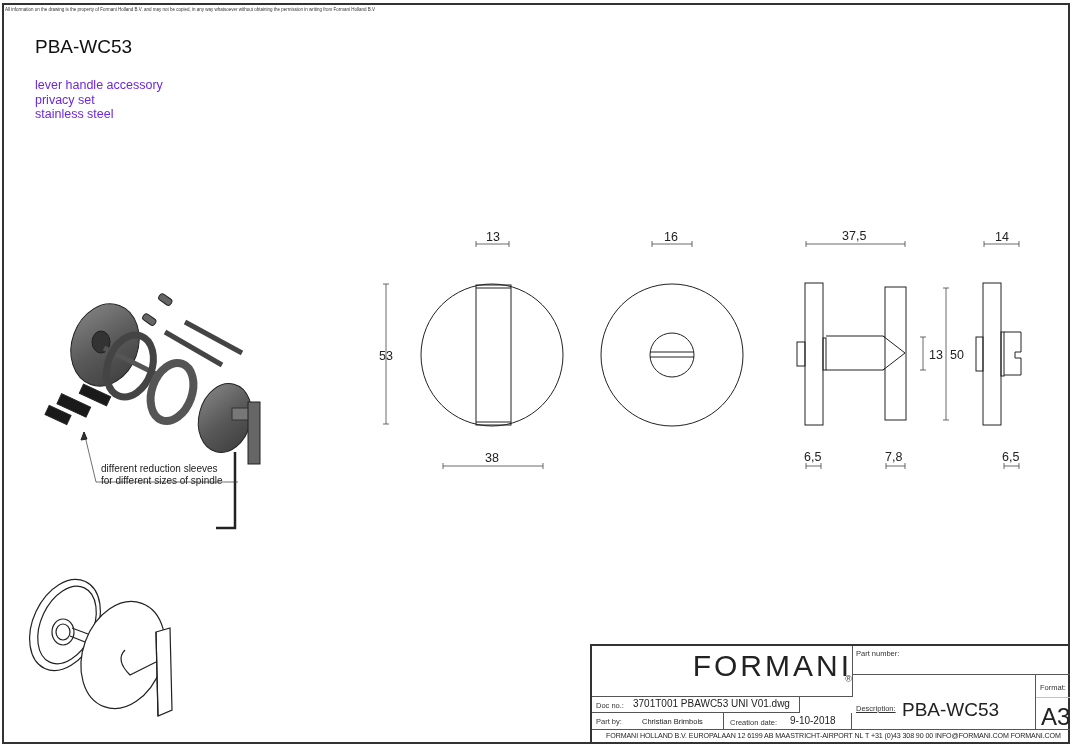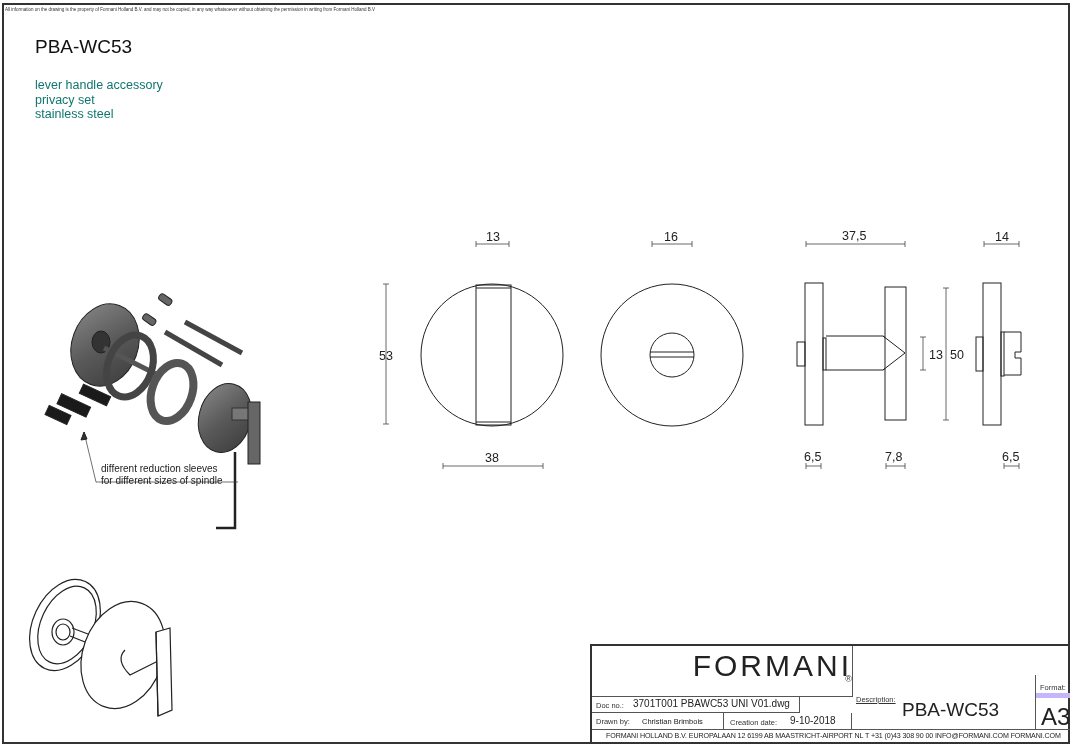--- a/index.html
+++ b/index.html
@@ -2,21 +2,21 @@
 <html><head>
 <meta charset="utf-8">
 <style>
   html, body { margin:0; padding:0; background:#ffffff; }
   body { width:1070px; height:745px; position:relative; overflow:hidden;
          font-family:"Liberation Sans", sans-serif; color:#111; }
   .frame { position:absolute; left:2px; top:3px; width:1064px; height:737px;
            border:2px solid #333; box-sizing:content-box; }
   .notice { position:absolute; left:5px; top:7px; font-size:4.5px; color:#333; white-space:nowrap; }
   .title { position:absolute; left:35px; top:36px; font-size:19px; color:#111; }
-  .desc { position:absolute; left:35px; top:78px; font-size:12.5px; line-height:14.5px; color:#0f766e; }
+  .desc { position:absolute; left:35px; top:78px; font-size:12.5px; line-height:14.5px; color:#6d28d9; }
   .desc div { white-space:nowrap; }
   svg.draw { position:absolute; left:0; top:0; }
   .dim { font-size:12.5px; fill:#222; font-family:"Liberation Sans", sans-serif; }
   .note { font-size:10px; fill:#222; font-family:"Liberation Sans", sans-serif; }
 
   
   .tb { position:absolute; left:590px; top:644px; width:478px; height:98px;
         border-top:2px solid #333; border-left:2px solid #333; box-sizing:border-box; font-size:9px; color:#222; }
   .tb .cell { position:absolute; box-sizing:border-box; }
   .tb .lbl { font-size:7.5px; color:#333; position:absolute; }
@@ -186,35 +186,39 @@
     <span class="word">FORMANI</span>
       <span class="reg">®</span>
   </div>
 
   <div class="cell" style="left:0; top:50px; width:208px; height:17px; border-right:1px solid #555; border-bottom:1px solid #555;">
     <span class="lbl" style="left:4px; top:5px;">Doc no.:</span>
     <span class="val" style="left:41px; top:2px; font-size:10px;">3701T001 PBAWC53 UNI V01.dwg</span>
   </div>
 
   <div class="cell" style="left:0; top:67px; width:132px; height:17px; border-right:1px solid #555; border-bottom:1px solid #555;">
-    <span class="lbl" style="left:4px; top:4px;">Drawn by:</span>
+    <span class="lbl" style="left:4px; top:4px;">Part by:</span>
     <span class="val" style="left:50px; top:4px; font-size:7.5px;">Christian Brimbois</span>
   </div>
   <div class="cell" style="left:132px; top:67px; width:128px; height:17px; border-right:1px solid #555; border-bottom:1px solid #555;">
     <span class="lbl" style="left:6px; top:5px;">Creation date:</span>
     <span class="val" style="left:66px; top:2px; font-size:10px;">9-10-2018</span>
   </div>
 
+  <div class="cell" style="left:260px; top:0; width:218px; height:29px; border-bottom:1px solid #555;">
+    <span class="lbl" style="left:4px; top:3px;">Part number:</span>
+    <span class="val" style="left:60px; top:12px;"></span>
+  </div>
 
   <div class="cell" style="left:260px; top:29px; width:184px; height:55px; border-right:1px solid #555; border-bottom:1px solid #555;">
-    <span class="lbl" style="left:4px; top:20px;text-decoration:underline;">Description:</span>
+    <span class="lbl" style="left:4px; top:29px;text-decoration:underline;">Description:</span>
     <span class="val" style="left:50px; top:24px; font-size:19px;">PBA-WC53</span>
   </div>
 
-  <div class="cell" style="left:444px; top:29px; width:34px; height:23px; border-bottom:5px solid #c4b5fd;">
+  <div class="cell" style="left:444px; top:29px; width:34px; height:23px; border-bottom:1px solid #c4b5fd;">
     <span class="lbl" style="left:4px; top:8px;">Format:</span>
   </div>
   <div class="cell" style="left:444px; top:52px; width:34px; height:32px; border-bottom:1px solid #555;">
     <span class="val" style="left:5px; top:5px; font-size:24px;">A3</span>
   </div>
 
   <div class="cell" style="left:0; top:84px; width:478px; height:14px;">
     <span class="val" style="left:2px; top:2px; font-size:7.1px; letter-spacing:-0.1px;padding-left:12px;">FORMANI HOLLAND B.V.  EUROPALAAN 12  6199 AB MAASTRICHT-AIRPORT NL  T +31 (0)43 308 90 00 INFO@FORMANI.COM FORMANI.COM</span>
   </div>
 </div>

